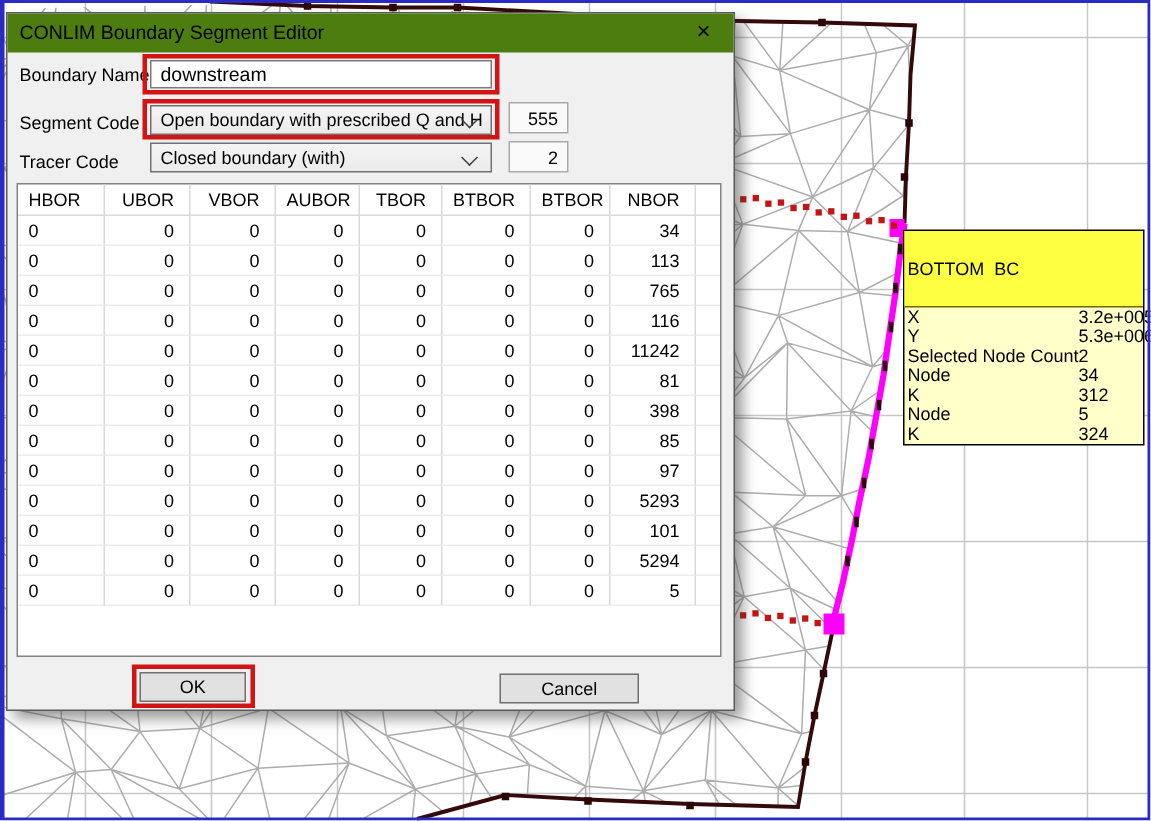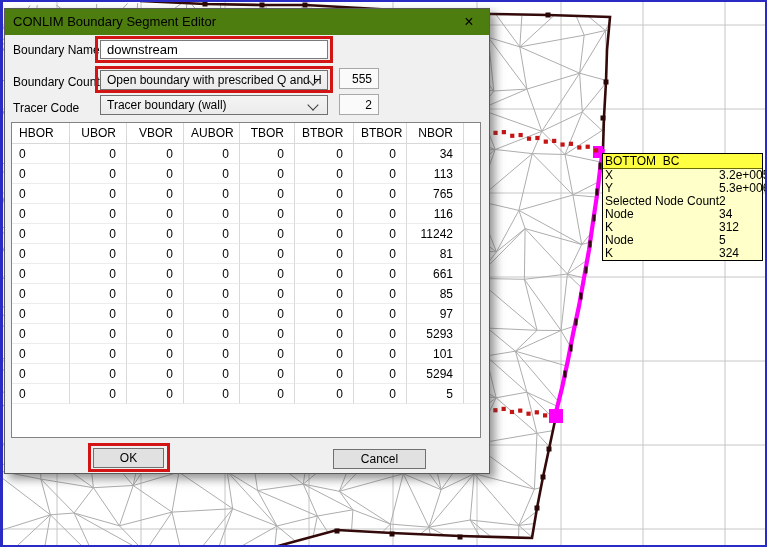--- a/index.html
+++ b/index.html
@@ -16,21 +16,21 @@
   
   #canvas{position:absolute;left:0;top:0;z-index:0;}
   
   #tooltip{
     position:absolute;left:602px;top:153px;width:161px;z-index:5;
     background:#ffffc9;border:1px solid #000;box-sizing:border-box;
     font-size:12px;color:#000;
   }
   #tooltip .tt-title{
     background:#ffff42;border-bottom:1px solid #6b6b00;
-    padding:0 2px;line-height:14px;white-space:pre;
+    padding:18px 2px;line-height:14px;white-space:pre;
   }
   .ttrow{display:flex;line-height:13px;padding:0 3px 0 2px;}
   .ttl{flex:0 0 114px;white-space:nowrap;}
   .ttv{flex:1;text-align:left;}
   .ttv.right{text-align:right;}
   
   #dialog{
     position:absolute;left:4px;top:8px;width:486px;height:466px;z-index:10;
     background:#f0f0f0;border:1px solid #5a5a5a;box-sizing:border-box;
     box-shadow:5px 5px 9px rgba(60,60,60,.55);
@@ -182,31 +182,31 @@
 <div id="dialog">
   <div id="titlebar">
     <span id="dlg-title">CONLIM Boundary Segment Editor</span>
     <span id="close-btn">×</span>
   </div>
 
   <span class="lbl" style="top:34px">Boundary Name</span>
   <div class="redframe" style="left:90px;top:27px;width:238px;height:27px"></div>
   <input class="txtinput" style="left: 95px; top: 31px; width: 228px; height: 19px;" value="downstream">
 
-  <span class="lbl" style="top:66px">Boundary Count</span>
+  <span class="lbl" style="top:66px">Segment Code</span>
   <div class="redframe" style="left:90px;top:57px;width:238px;height:27px"></div>
   <div class="combo" style="left:95px;top:61px;width:228px;height:20px">
     <span>Open boundary with prescribed Q and H</span>
     <span class="chev"></span>
   </div>
   <div class="valbox" style="left:334px;top:59px;width:40px;height:21px">555</div>
 
   <span class="lbl" style="top:92px">Tracer Code</span>
   <div class="combo" style="left:95px;top:86px;width:228px;height:20px">
-    <span>Tracer boundary (wall)</span>
+    <span>Closed boundary (with)</span>
     <span class="chev"></span>
   </div>
   <div class="valbox" style="left:334px;top:85px;width:40px;height:21px">2</div>
 
   <div id="btable">
     <div class="thead">
         <div class="cell" style="width: 58px;">HBOR</div>
         <div class="cell r" style="width: 57px;">UBOR</div>
         <div class="cell r" style="width: 57px;">VBOR</div>
         <div class="cell r" style="width: 56px;">AUBOR</div>
@@ -284,21 +284,21 @@
           <div class="cell fill"></div>
         </div>
         <div class="trow">
           <div class="cell" style="width: 58px;">0</div>
           <div class="cell r" style="width: 57px;">0</div>
           <div class="cell r" style="width: 57px;">0</div>
           <div class="cell r" style="width: 56px;">0</div>
           <div class="cell r" style="width: 55px;">0</div>
           <div class="cell r" style="width: 59px;">0</div>
           <div class="cell r" style="width: 53px;">0</div>
-          <div class="cell r" style="width: 57px;">661</div>
+          <div class="cell r" style="width: 57px;">398</div>
           <div class="cell fill"></div>
         </div>
         <div class="trow">
           <div class="cell" style="width: 58px;">0</div>
           <div class="cell r" style="width: 57px;">0</div>
           <div class="cell r" style="width: 57px;">0</div>
           <div class="cell r" style="width: 56px;">0</div>
           <div class="cell r" style="width: 55px;">0</div>
           <div class="cell r" style="width: 59px;">0</div>
           <div class="cell r" style="width: 53px;">0</div>

